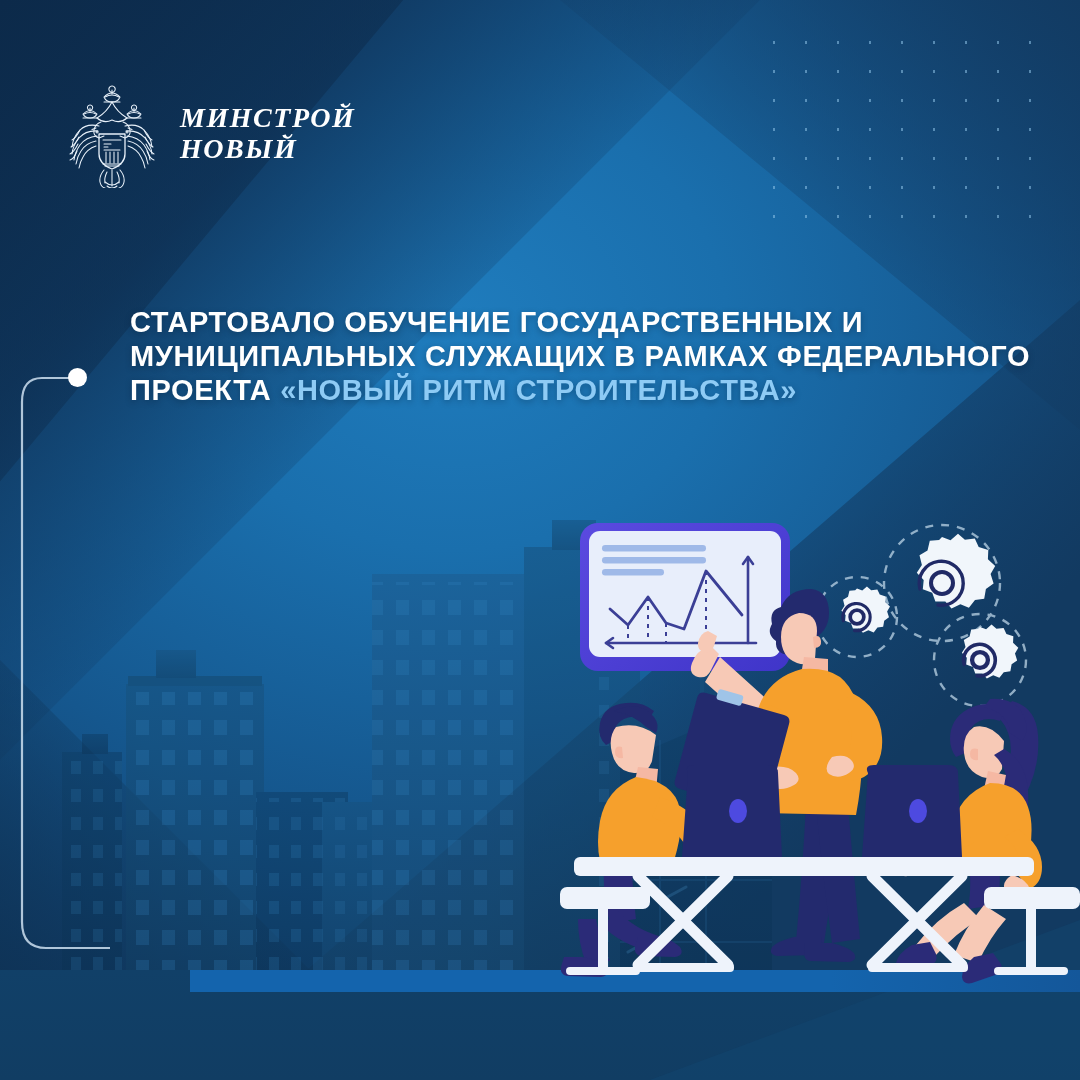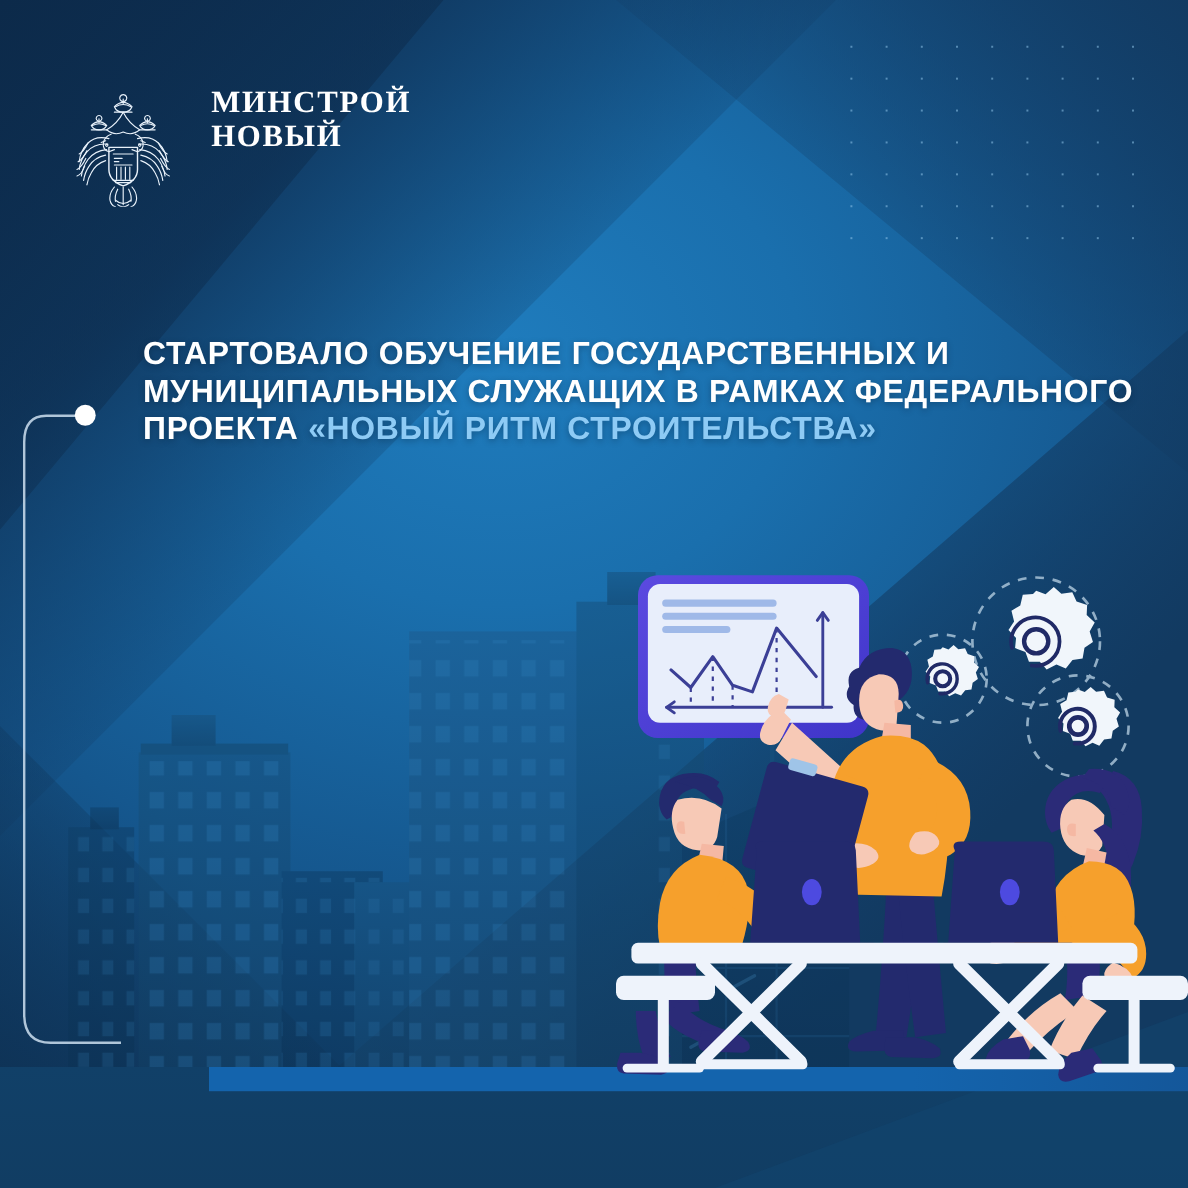--- a/index.html
+++ b/index.html
@@ -56,21 +56,21 @@
     position:absolute;right:22px;top:28px;width:300px;height:210px;
     background-image:radial-gradient(#8fc4e8 1.3px, transparent 1.4px);
     background-size:32px 29px;
     opacity:.55;
   }
 
   
   .skyline{position:absolute;left:0;bottom:98px;width:780px;height:480px;opacity:.55;}
 
   
-  .logo{position:absolute;left:66px;top:78px;display:flex;align-items:flex-start;gap:34px;}
+  .logo{position:absolute;left:66px;top:78px;display:flex;align-items:center;gap:22px;font-style:italic;}
   .logo-emblem{width:92px;height:110px;flex:0 0 auto;}
   .logo-text{
     color:#ffffff;font-weight:700;line-height:1.12;letter-spacing:.055em;
     font-size:28px;font-family:"Liberation Serif", serif;
   }
   .logo-text div{white-space:nowrap;}
 
   
   .bracket{position:absolute;left:0;top:300px;width:110px;height:700px;overflow:visible;}
   .bracket-dot{

